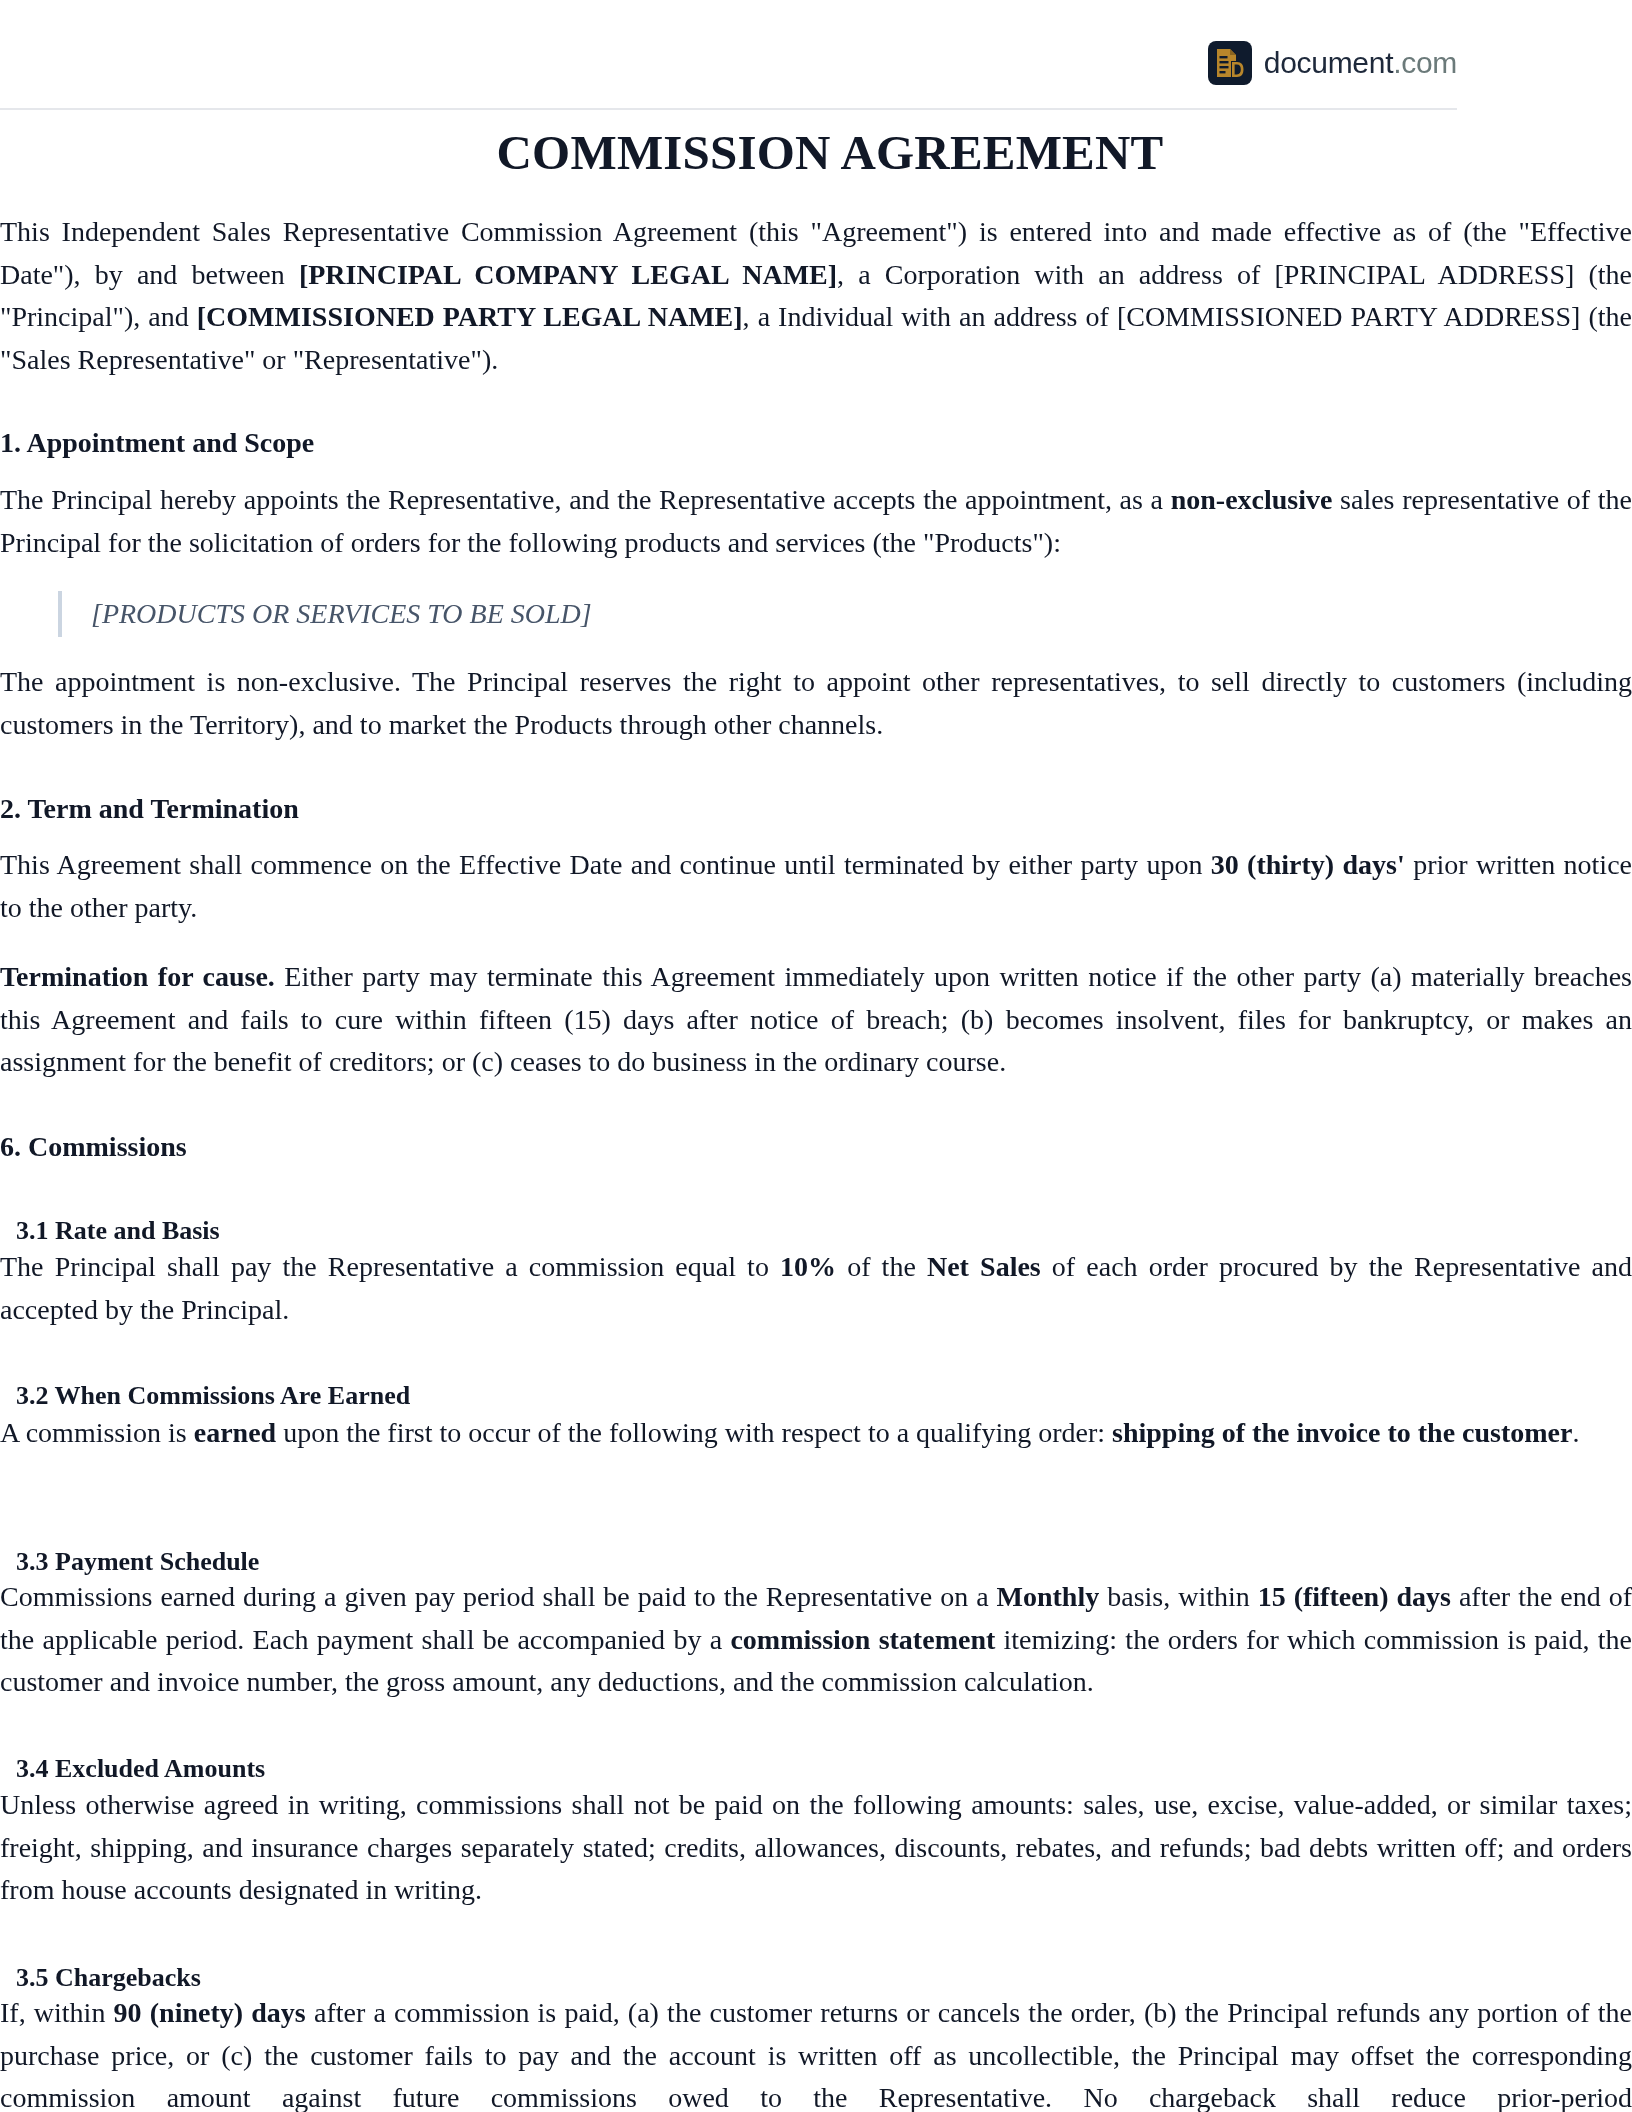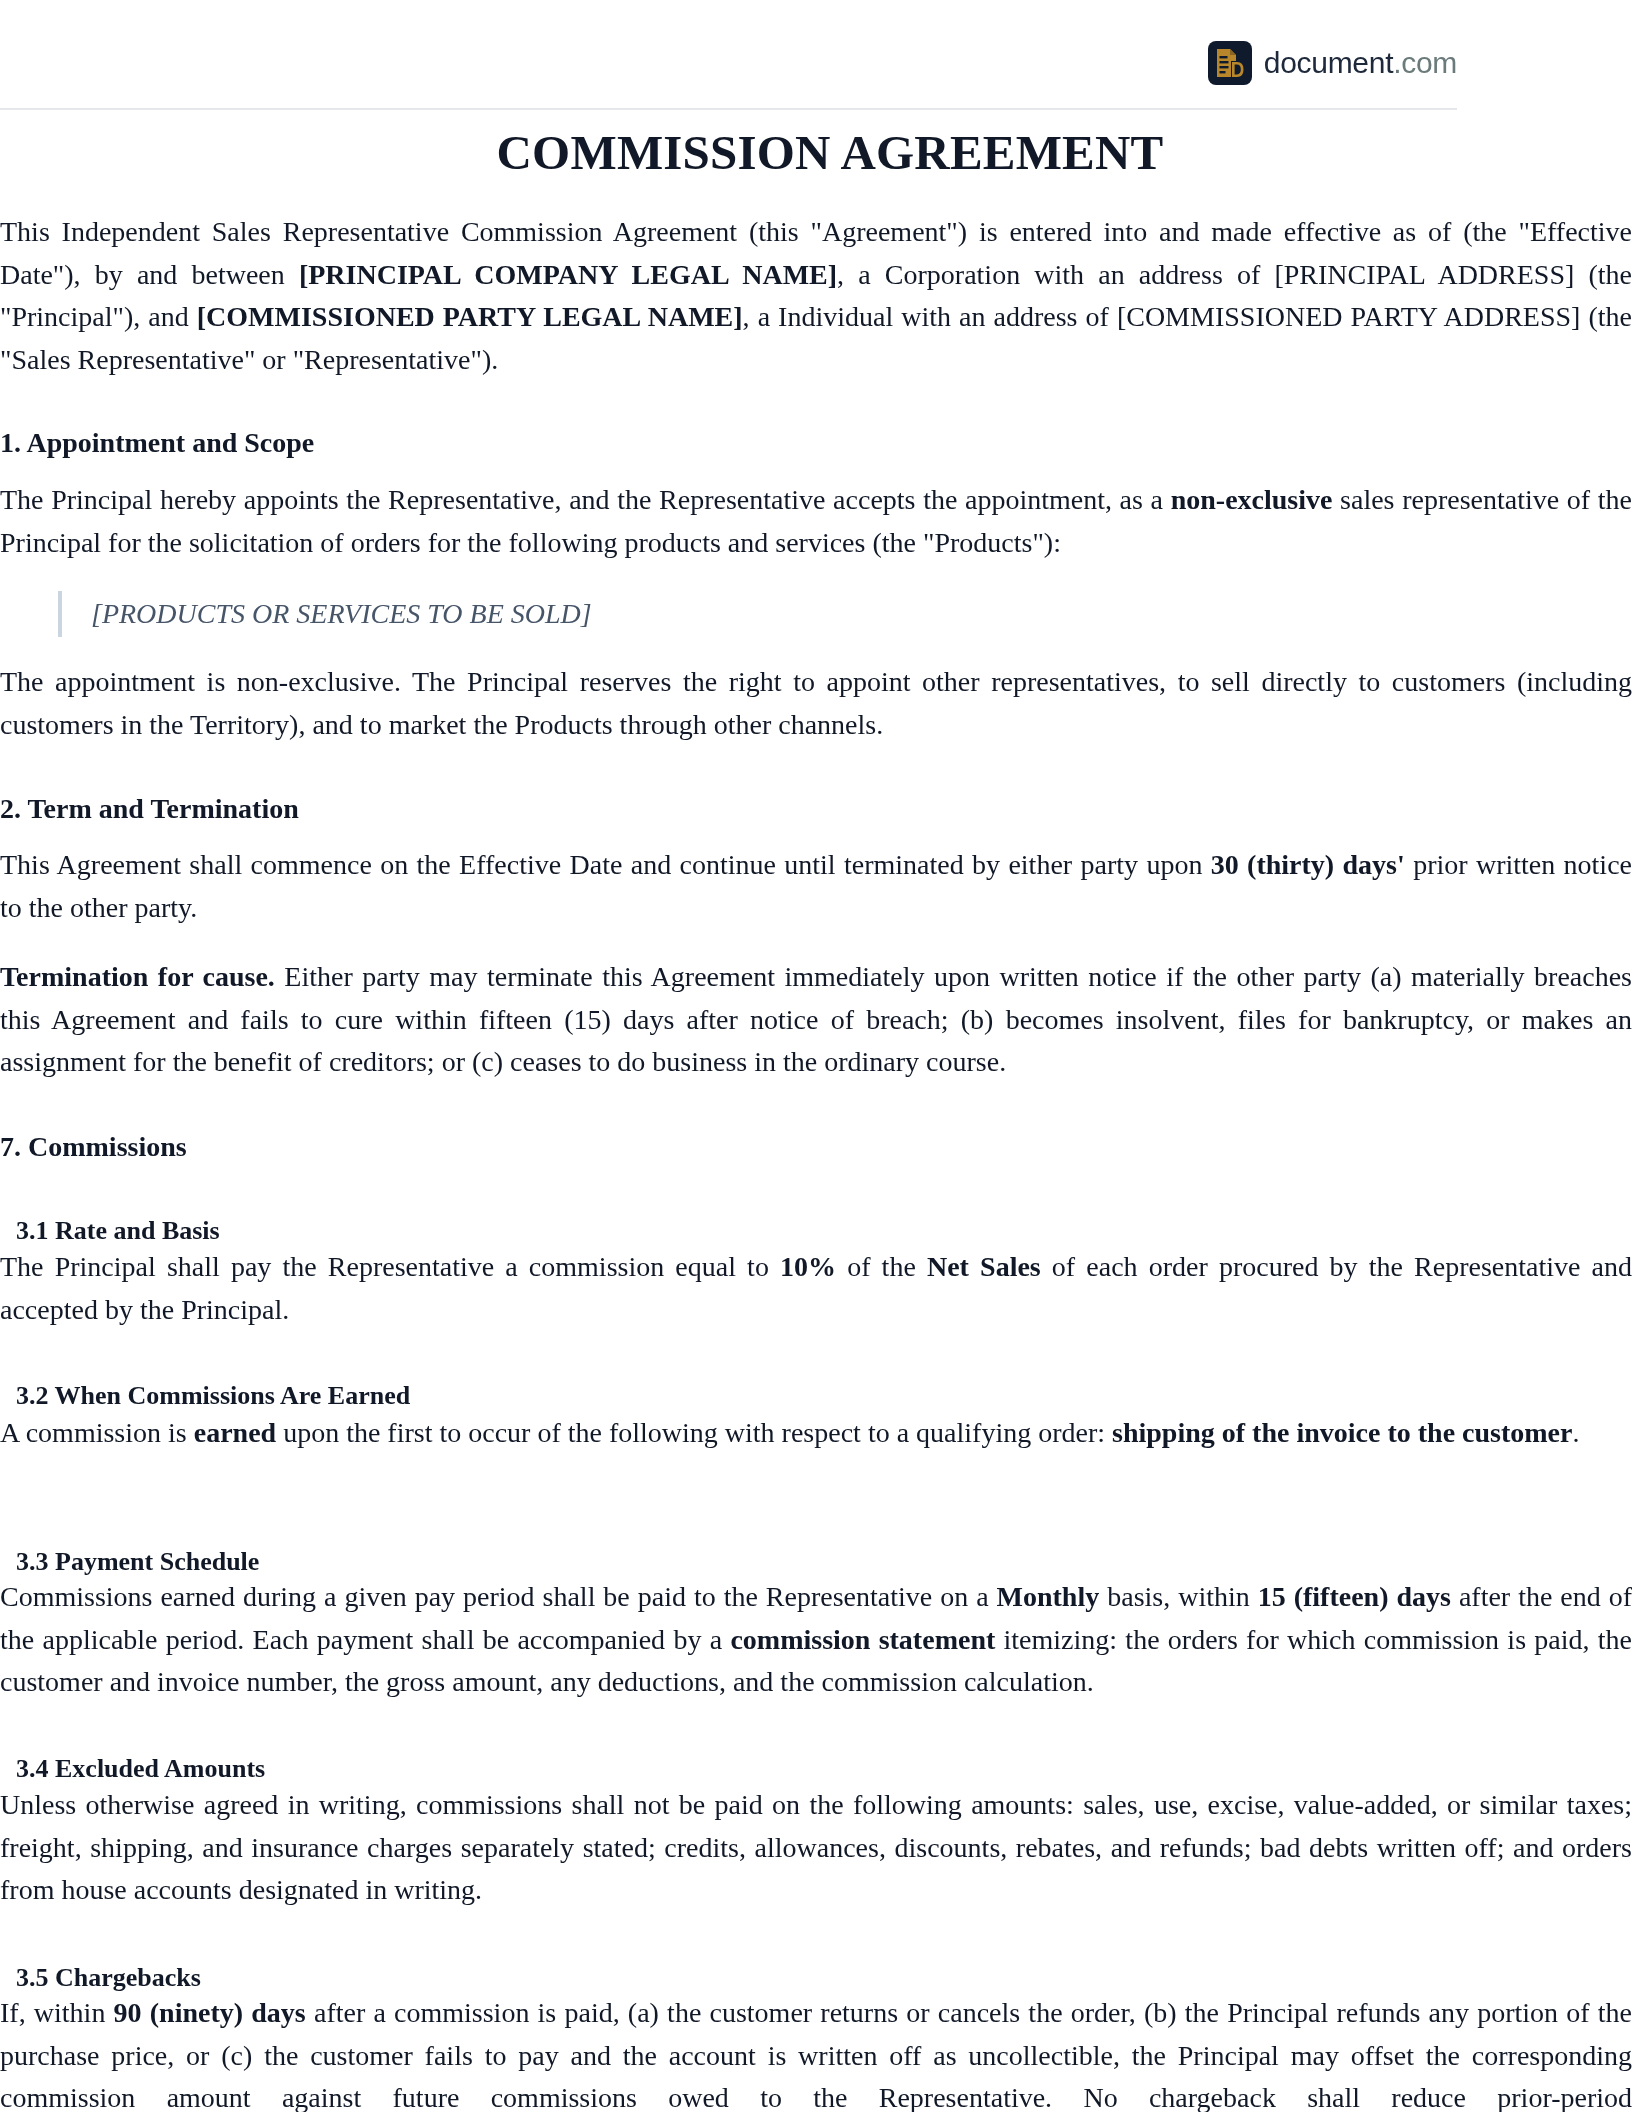--- a/index.html
+++ b/index.html
@@ -142,21 +142,21 @@
   <blockquote class="quote" style="margin:0">[PRODUCTS OR SERVICES TO BE SOLD]</blockquote>
 
   <p class="p" style="top:661px">The appointment is non-exclusive. The Principal reserves the right to appoint other representatives, to sell directly to customers (including customers in the Territory), and to market the Products through other channels.</p>
 
   <h2 class="h2" style="top:789px">2. Term and Termination</h2>
 
   <p class="p" style="top:844px"><span>This Agreement shall commence on the Effective Date and continue until terminated by either party upon </span><b>30 (thirty) days'</b><span> prior written notice to the other party.</span></p>
 
   <p class="p" style="top:956px"><b>Termination for cause.</b><span> Either party may terminate this Agreement immediately upon written notice if the other party (a) materially breaches this Agreement and fails to cure within fifteen (15) days after notice of breach; (b) becomes insolvent, files for bankruptcy, or makes an assignment for the benefit of creditors; or (c) ceases to do business in the ordinary course.</span></p>
 
-  <h2 class="h2" style="top:1127px">7. Commissions</h2>
+  <h2 class="h2" style="top:1127px">6. Commissions</h2>
 
   <h3 class="h3" style="top:1197px">3.1 Rate and Basis</h3>
   <p class="p" style="top:1246px"><span>The Principal shall pay the Representative a commission equal to </span><b>10%</b><span> of the </span><b>Net Sales</b><span> of each order procured by the Representative and accepted by the Principal.</span></p>
 
   <h3 class="h3" style="top:1362px">3.2 When Commissions Are Earned</h3>
   <p class="p" style="top:1412px"><span>A commission is </span><b>earned</b><span> upon the first to occur of the following with respect to a qualifying order: </span><b>shipping of the invoice to the customer</b><span>.</span></p>
 
   <h3 class="h3" style="top:1528px">3.3 Payment Schedule</h3>
   <p class="p" style="top:1576px"><span>Commissions earned during a given pay period shall be paid to the Representative on a </span><b>Monthly</b><span> basis, within </span><b>15 (fifteen) days</b><span> after the end of the applicable period. Each payment shall be accompanied by a </span><b>commission statement</b><span> itemizing: the orders for which commission is paid, the customer and invoice number, the gross amount, any deductions, and the commission calculation.</span></p>
 

